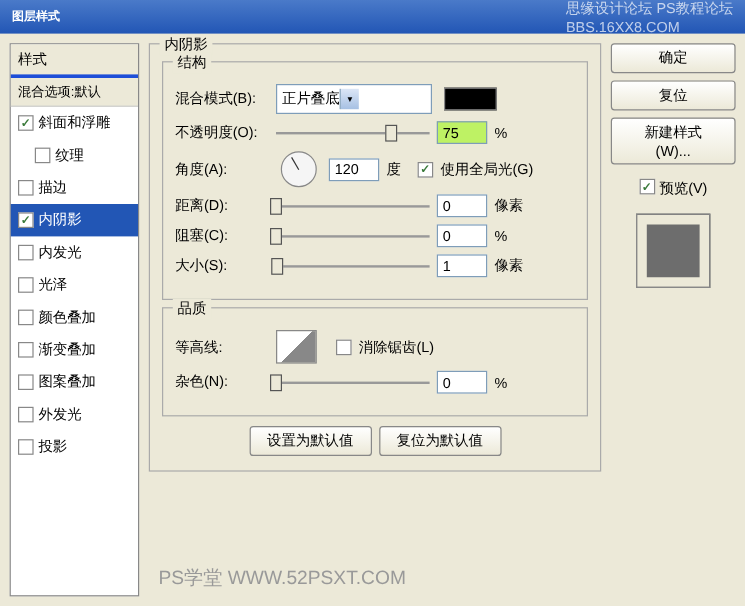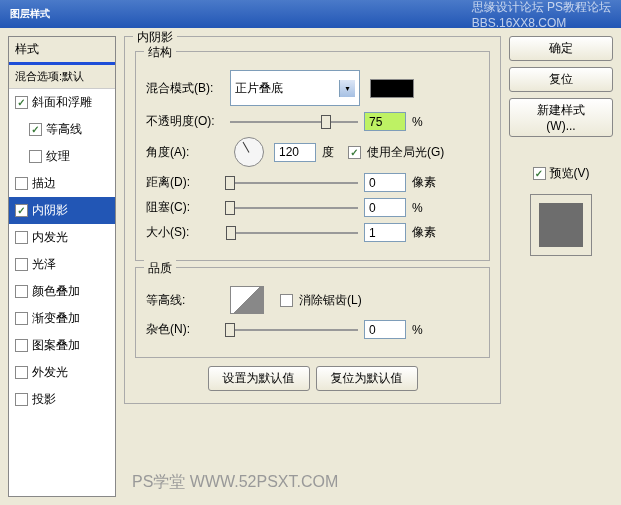--- a/index.html
+++ b/index.html
@@ -15,36 +15,36 @@
 .style-item.selected{background:#2256b5;color:#fff}
 .style-item.indent{padding-left:20px}
 .cb{width:13px;height:13px;border:1px solid #888;background:#fff;display:inline-flex;align-items:center;justify-content:center;font-size:10px;color:#222}
 .cb.checked::before{content:"✓";color:#3a7a3a;font-weight:bold}
 .mid-panel{flex:1;position:relative}
 .fieldset{border:1px solid #aaa;padding:8px 10px 12px;margin-bottom:6px;position:relative}
 .fieldset-label{position:absolute;top:-8px;left:8px;background:#ece9d8;padding:0 4px;font-size:12px}
 .sub-fieldset{border:1px solid #aaa;padding:12px 10px;margin:6px 0;position:relative}
 .row{display:flex;align-items:center;margin:6px 0;gap:6px}
 .row-label{width:78px;text-align:left}
-.select{border:1px solid #7e9db9;background:#fff;height:36px;width:130px;padding:2px 4px;display:flex;align-items:center;justify-content:space-between}
+.select{border:1px solid #7e9db9;background:#fff;height:25px;width:130px;padding:2px 4px;display:flex;align-items:center;}
 .select-arrow{width:16px;height:17px;background:linear-gradient(#dce6f6,#a6c0e3);border-left:1px solid #7e9db9;display:flex;align-items:center;justify-content:center;font-size:8px}
 .swatch{width:44px;height:19px;background:#000;border:1px solid #888;margin-left:4px}
 .slider{flex:1;max-width:128px;height:18px;position:relative;display:flex;align-items:center}
 .slider-track{height:2px;background:#999;width:100%;position:relative}
 .slider-thumb{width:10px;height:14px;background:#ece9d8;border:1px solid #555;position:absolute;top:-6px;transform:translateX(-50%)}
 .num-input{width:42px;height:19px;border:1px solid #7e9db9;background:#fff;padding:2px 4px;text-align:left}
 .unit{width:28px}
 .angle-dial{width:30px;height:30px;border:1px solid #888;border-radius:50%;background:#f5f5f5;position:relative;margin:0 4px}
 .angle-dial::after{content:"";position:absolute;width:12px;height:1px;background:#333;top:50%;left:50%;transform-origin:left;transform:rotate(-120deg)}
 .contour{width:34px;height:28px;border:1px solid #888;background:linear-gradient(135deg,#fff 50%,#888 50%)}
 .btn{background:linear-gradient(#fff,#ece9d8);border:1px solid #888;border-radius:3px;padding:3px 14px;cursor:pointer;min-width:90px;text-align:center}
 .btn-row{display:flex;gap:6px;justify-content:center;margin-top:8px}
 .right-panel{width:104px;display:flex;flex-direction:column;gap:6px;align-items:center}
 .right-panel .btn{width:100%;min-width:0}
-.preview-check{display:flex;align-items:center;gap:4px;margin-top:22px}
+.preview-check{display:flex;gap:4px;margin-top:6px}
 .preview-box{width:62px;height:62px;border:1px solid #888;background:#6d6d6d;margin-top:6px;box-shadow:inset 0 0 0 8px #ece9d8}
 .footer-wm{position:absolute;bottom:4px;left:8px;font-size:16px;color:#999}
 </style>
 </head>
 <body>
 
 <div class="titlebar">
   <span class="titlebar-text">图层样式</span>
   <span class="watermark">
     <span>思缘设计论坛  PS教程论坛</span><br><span>BBS.16XX8.COM</span>
@@ -52,24 +52,20 @@
 </div>
 
 <div class="content">
   <div class="left-panel">
     <div class="styles-header">样式</div>
     <div class="blend-header">混合选项:默认</div>
     <div id="style-items">
         <div class="style-item">
           <span class="cb checked"></span>
           <span>斜面和浮雕</span>
-        </div>
-        <div class="style-item indent">
-          <span class="cb checked"></span>
-          <span>等高线</span>
         </div>
         <div class="style-item indent">
           <span class="cb"></span>
           <span>纹理</span>
         </div>
         <div class="style-item">
           <span class="cb"></span>
           <span>描边</span>
         </div>
         <div class="style-item selected">

